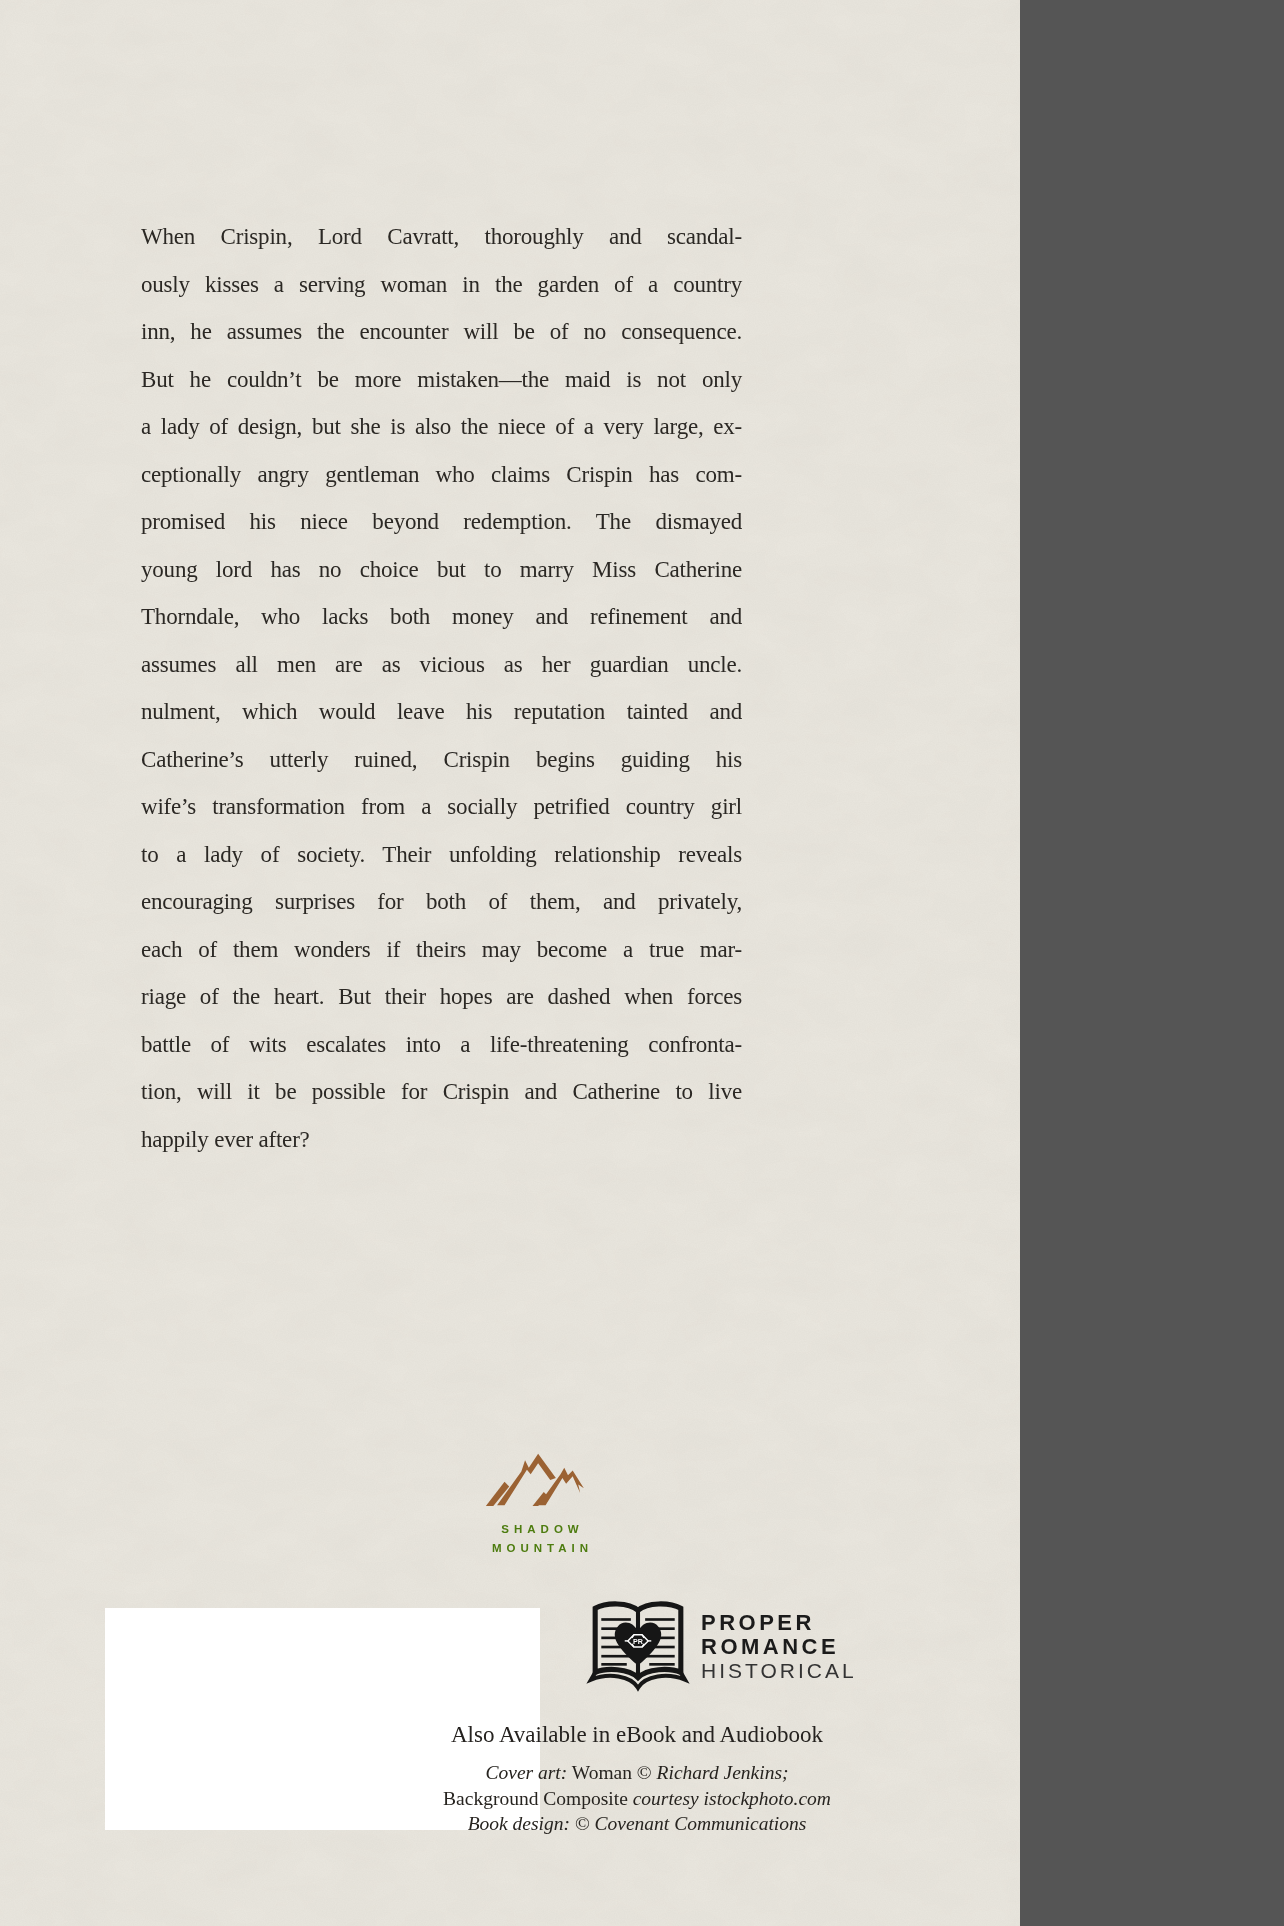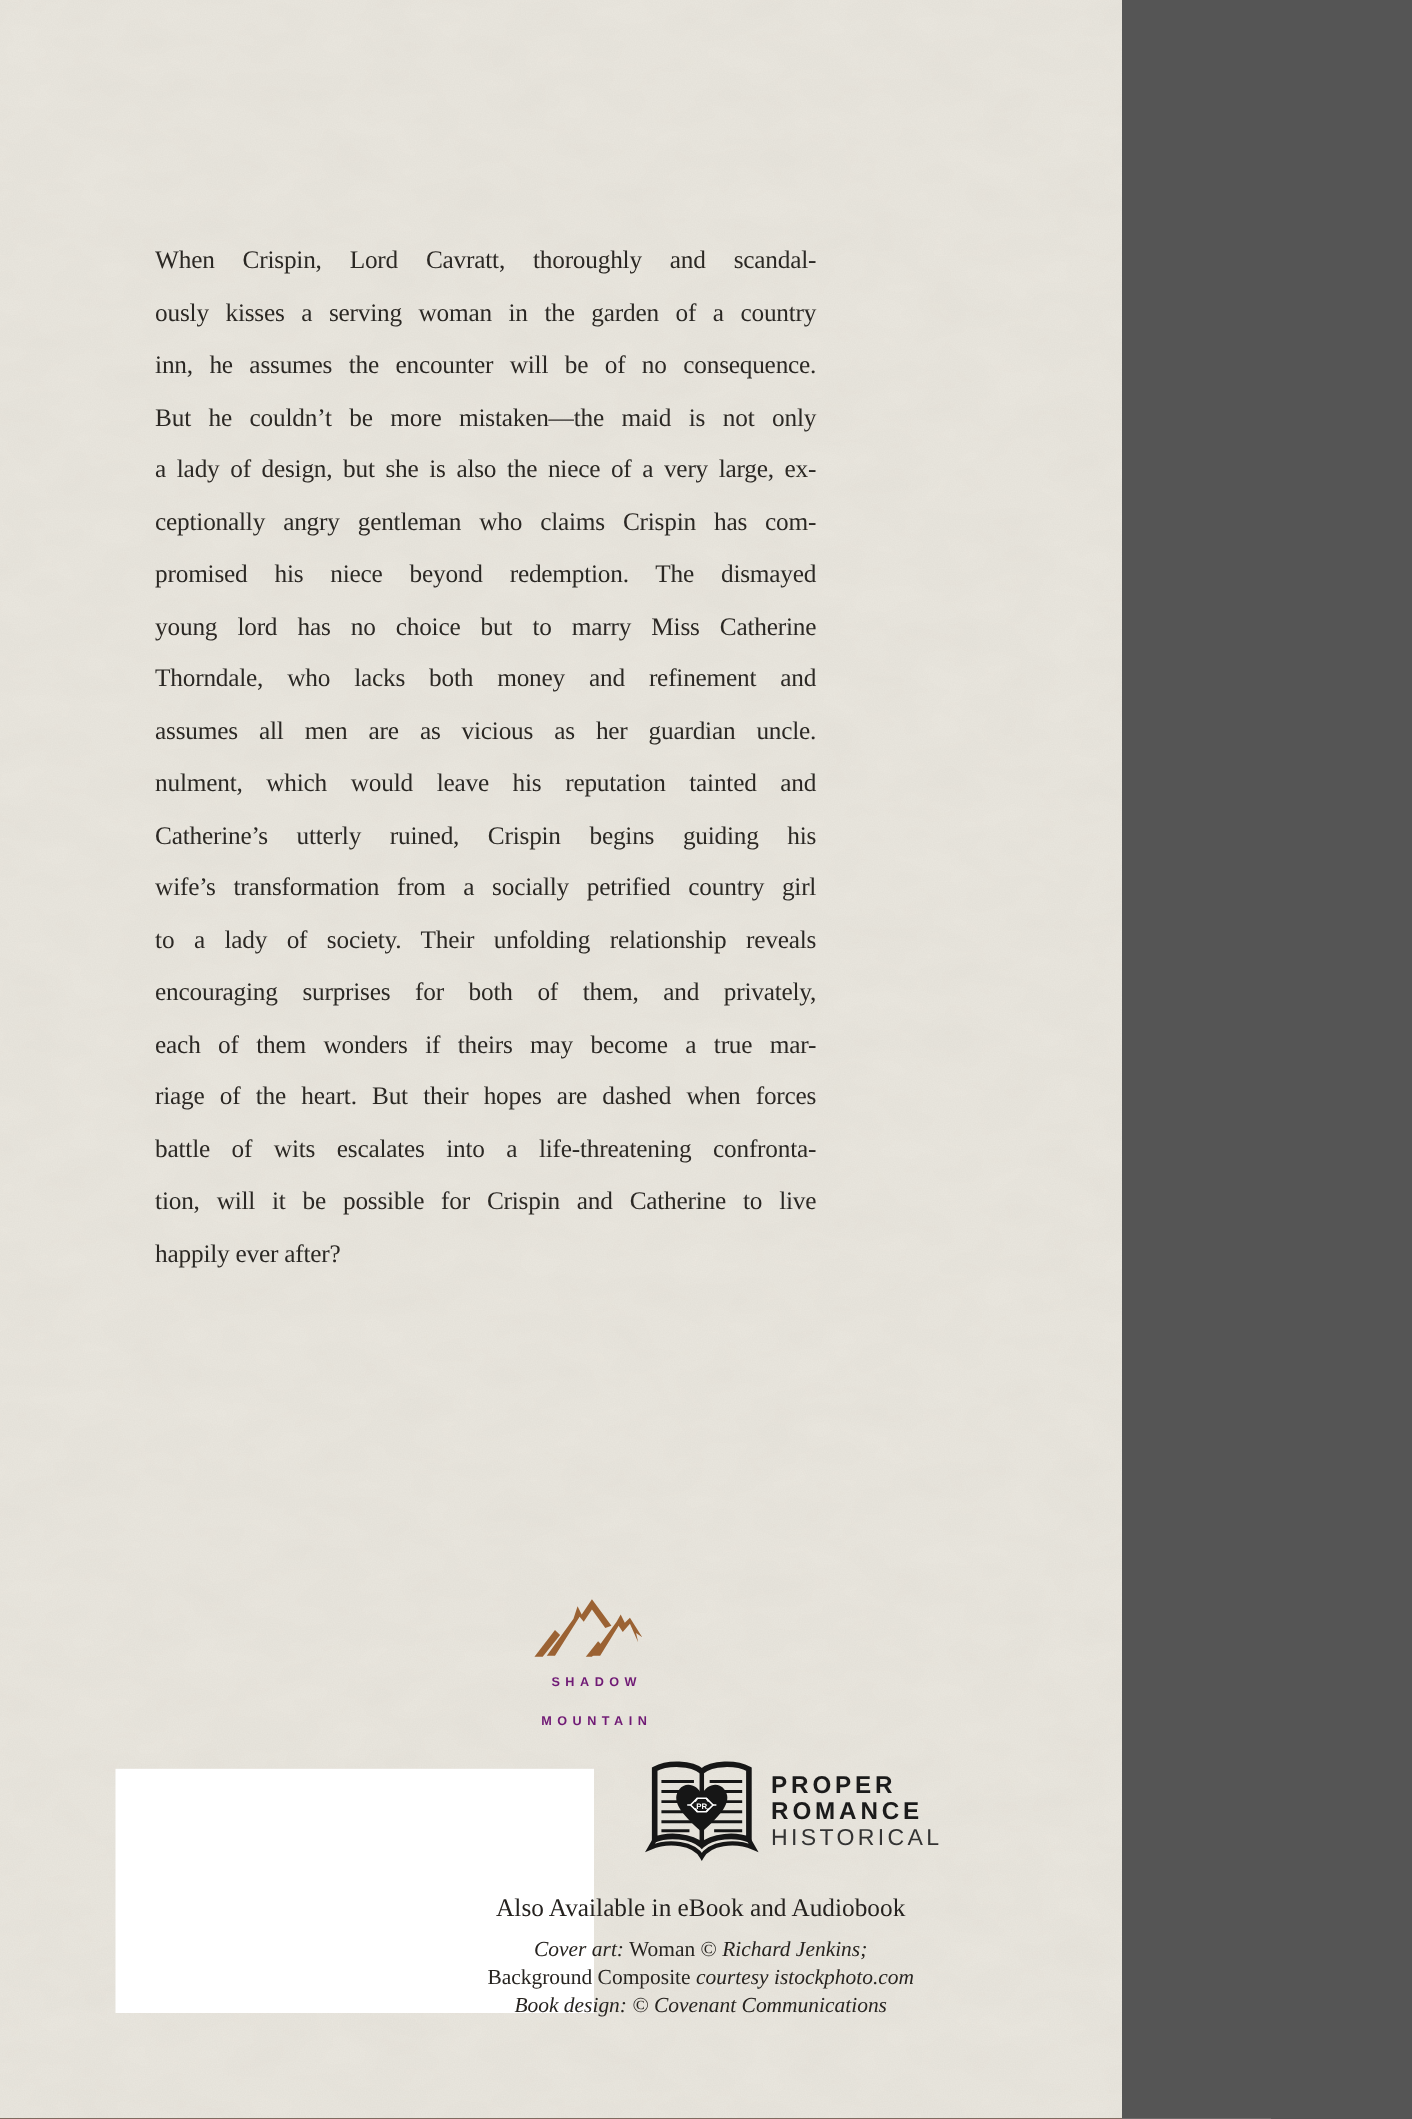--- a/index.html
+++ b/index.html
@@ -19,21 +19,21 @@
       1076px 1730px,1070px 1800px,1078px 1870px,1072px 1926px,0 1926px);
   }
   .texture{position:absolute;inset:0;pointer-events:none;}
   .synopsis{
     position:absolute;left:141px;top:213px;width:601px;
     color:#2b2824;font-size:23px;line-height:47.5px;letter-spacing:-0.2px;
   }
   .jline{text-align:justify;text-align-last:justify;}
   .jline.last{text-align:justify;text-align-last:left;}
 
-  .sm-logo{position:absolute;left:478px;top:1446px;width:124px;text-align:center;color:#701a75;}
+  .sm-logo{position:absolute;left:478px;top:1446px;width:124px;text-align:center;color:#4d7c0f;}
   .sm-word{
     font-family:"Liberation Sans",sans-serif;font-weight:bold;
     font-size:11.5px;letter-spacing:5px;line-height:19px;margin-top:4px;
     padding-left:5px; 
   }
 
   .barcode-box{position:absolute;left:105px;top:1608px;width:435px;height:222px;background:#ffffff;}
 
   .pr-logo{position:absolute;left:586px;top:1597px;width:104px;height:98px;}
   .pr-word{
@@ -101,21 +101,21 @@
     <div class="sm-logo">
       <svg width="112" height="66" viewBox="0 0 120 70">
         <g fill="#9b6233">
           <path d="M2 64 L22 38 L27 43 L10 64 Z"></path>
           <path d="M14 63 L40 27 L44 15 L48 23 L58 8 L77 34 L71 36 L58 18 L50 30 L46 25 L22 63 Z"></path>
           <path d="M52 64 L64 49 L68 53 L58 64 Z"></path>
           <path d="M58 63 L82 30 L86 23 L90 31 L95 26 L107 45 L101 41 L103 50 L95 32 L88 40 L84 34 L66 63 Z"></path>
         </g>
       </svg>
       <div class="sm-word">SHADOW</div>
-      <div class="sm-word" style="margin-top:16px;">MOUNTAIN</div>
+      <div class="sm-word" style="margin-top:0;">MOUNTAIN</div>
     </div>
 
     <div class="barcode-box"></div>
 
     <svg class="pr-logo" viewBox="0 0 102 96">
       <g fill="none" stroke="#161616">
         <path d="M51 13 C42 5 20 5 9 11 L9 74 C20 69 42 70 51 79 C60 70 82 69 93 74 L93 11 C82 5 60 5 51 13 Z" stroke-width="5"></path>
         <line x1="51" y1="13" x2="51" y2="79" stroke-width="4"></line>
         <path d="M9 74 L5 81 C22 74 44 77 51 89 C58 77 80 74 97 81 L93 74" stroke-width="4"></path>
         <g stroke-width="2.6">

